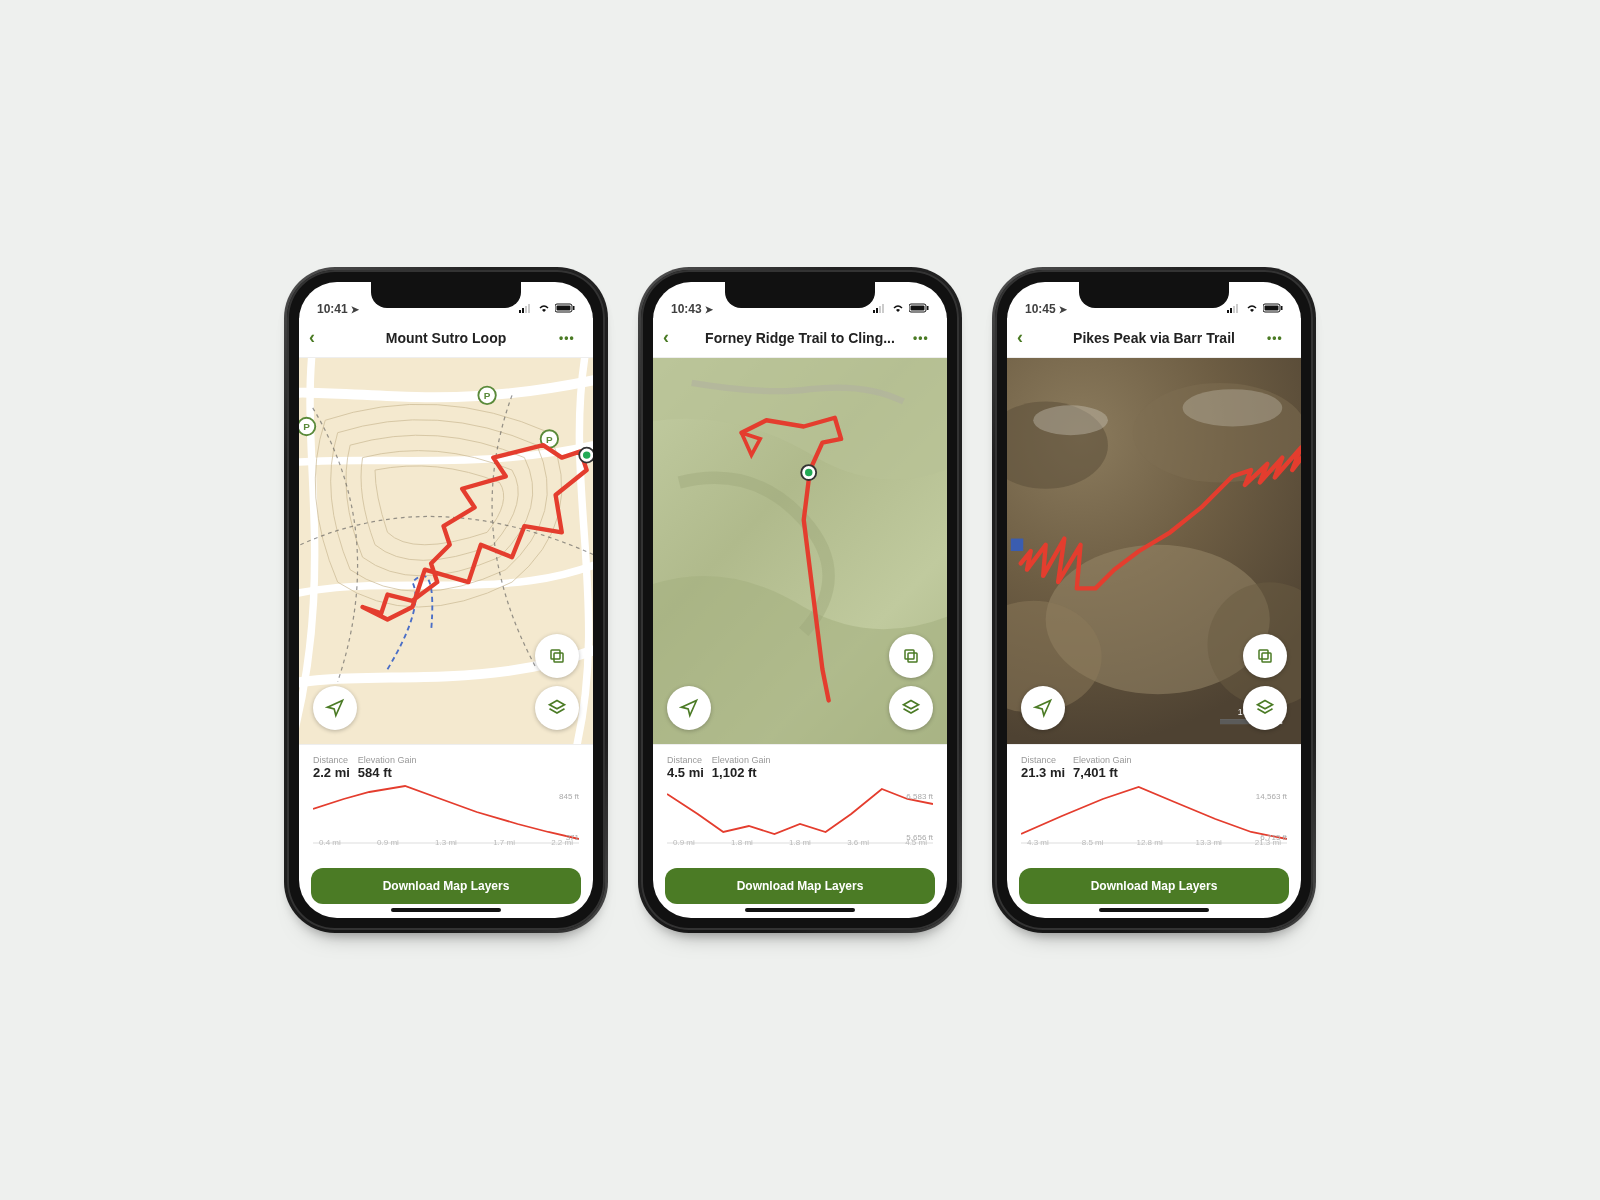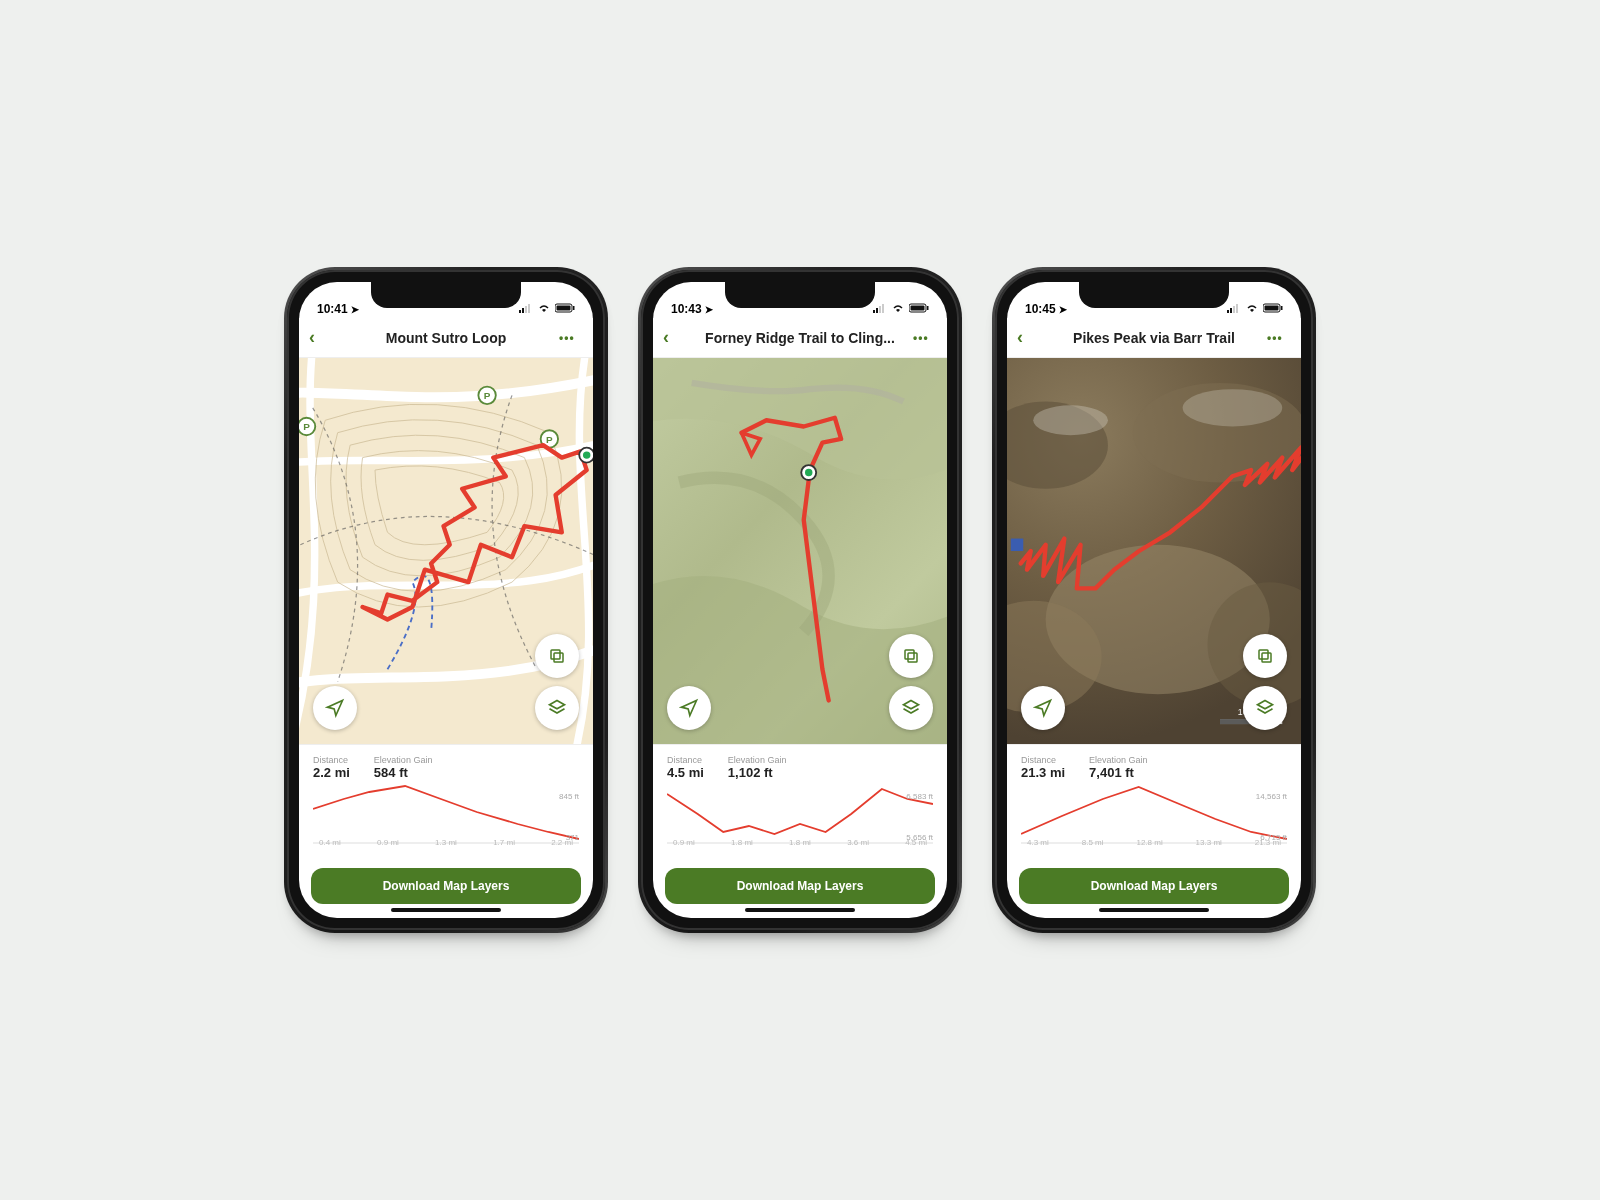--- a/index.html
+++ b/index.html
@@ -59,21 +59,21 @@
     z-index: 20;
   }
   .status-bar {
     height: 36px;
     display: flex;
     align-items: flex-end;
     justify-content: space-between;
     padding: 0 18px 2px;
     font-size: 12px;
     font-weight: 600;
-    color: #000000;
+    color: #404040;
   }
   .status-left { display: flex; align-items: center; gap: 3px; }
   .status-right { display: flex; align-items: center; gap: 4px; }
   .loc-arrow { font-size: 10px; }
 
   .app-header {
     height: 40px;
     display: flex;
     align-items: center;
     padding: 0 10px;
@@ -116,21 +116,21 @@
   }
   .fab-location { bottom: 14px; left: 14px; }
   .fab-layers   { bottom: 14px; right: 14px; }
   .fab-copy     { bottom: 66px; right: 14px; }
 
   .stats-panel {
     background: #fff;
     padding: 10px 14px 8px;
     border-top: 1px solid #eee;
   }
-  .stats-row { display: flex; gap: 24px; margin-bottom: 4px;}
+  .stats-row { display: flex; gap: 8px; margin-bottom: 4px;}
   .stat-label { font-size: 9px; color: #999; }
   .stat-value { font-size: 13px; font-weight: 700; color: #222; }
   .elevation-chart { position: relative; height: 70px; margin-top: 2px;}
   .elev-max, .elev-min {
     position: absolute; right: 0;
     font-size: 8px; color: #aaa;
   }
   .elev-max { top: 8px; }
   .elev-min { bottom: 12px; }
   .tick-row {

